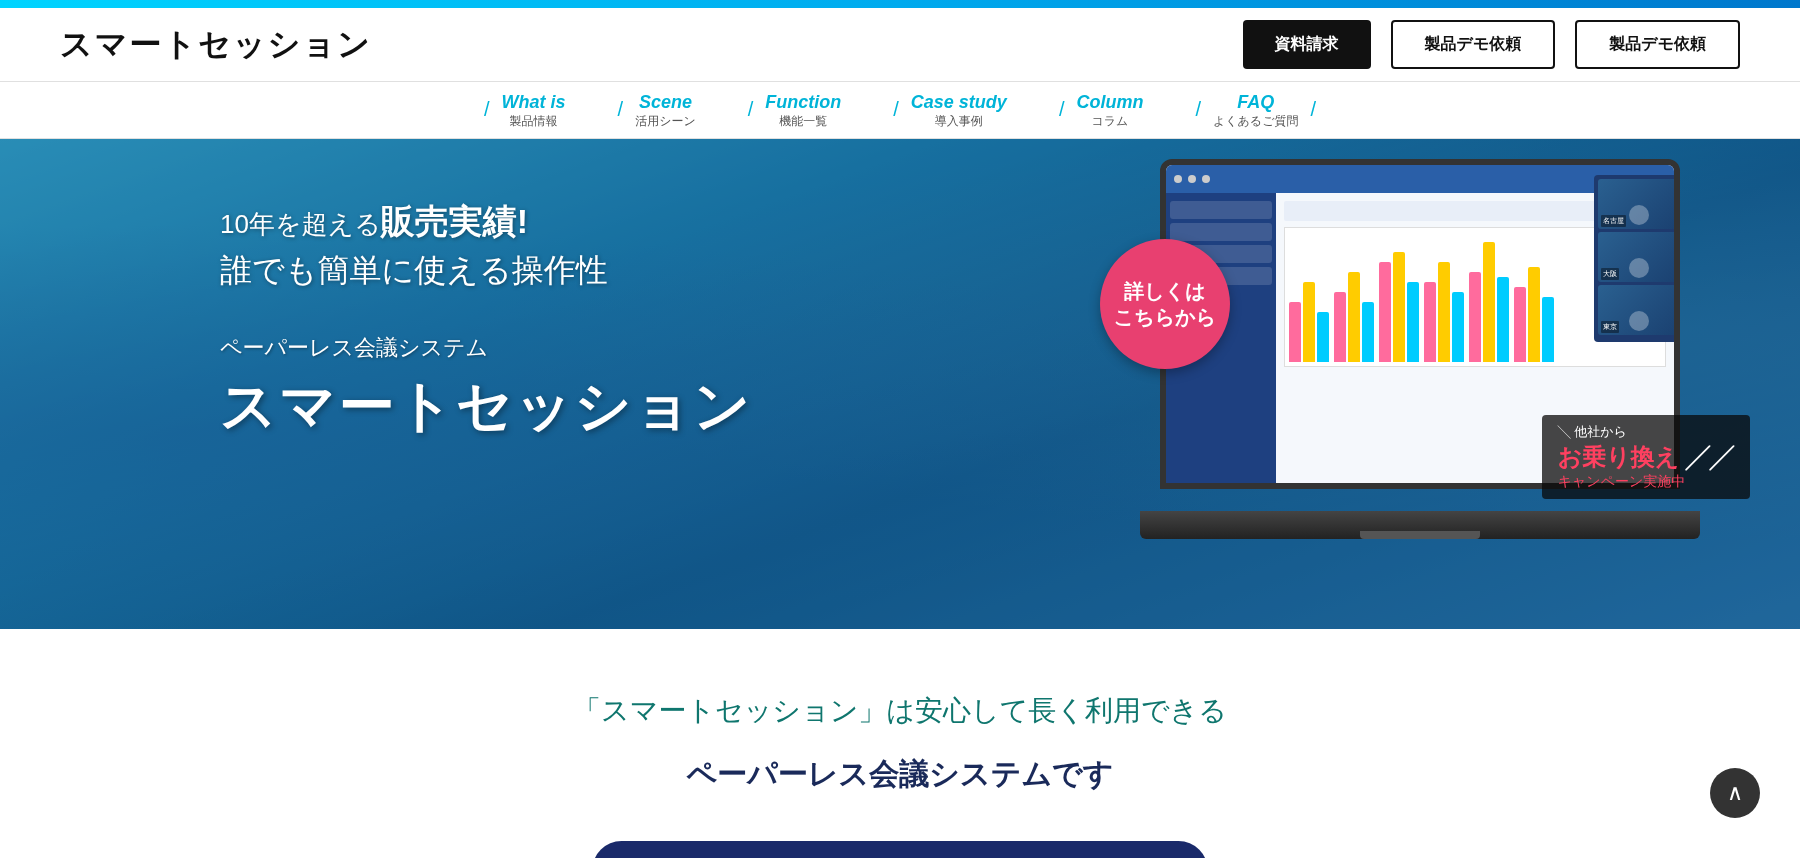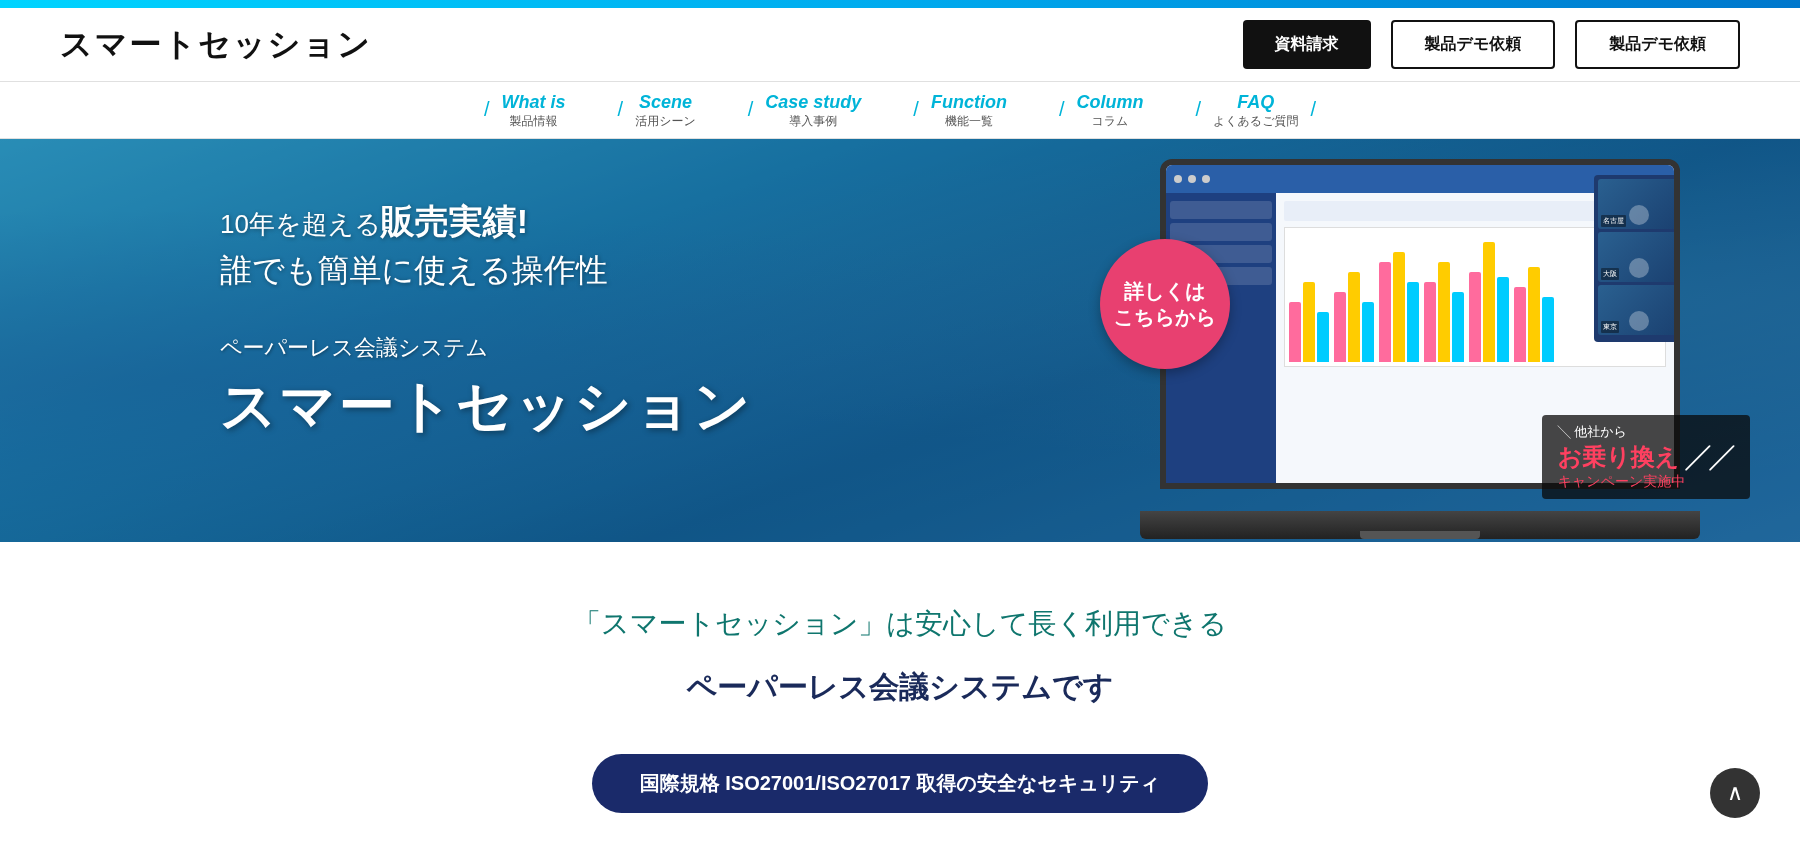--- a/index.html
+++ b/index.html
@@ -94,21 +94,21 @@
       content: '/';
       color: #00b4d8;
       font-size: 20px;
       margin-left: 12px;
     }
 
     
     .hero {
       position: relative;
       width: 100%;
-      height: 403px;
+      height: 490px;
       background: linear-gradient(135deg, #1ab8d8 0%, #0088b8 40%, #1a6090 70%, #4a90c8 100%);
       overflow: hidden;
     }
     .hero-overlay {
       position: absolute;
       inset: 0;
       background: rgba(20, 80, 130, 0.45);
     }
     
     .hero-bg-people {
@@ -443,28 +443,28 @@
     </div>
   </a>
   <a class="nav-item">
     <div class="nav-text">
       <span class="nav-en">Scene</span>
       <span class="nav-ja">活用シーン</span>
     </div>
   </a>
   <a class="nav-item">
     <div class="nav-text">
-      <span class="nav-en">Case study</span>
-      <span class="nav-ja">導入事例</span>
+      <span class="nav-en">Function</span>
+      <span class="nav-ja">機能一覧</span>
     </div>
   </a>
   <a class="nav-item">
     <div class="nav-text">
-      <span class="nav-en">Function</span>
-      <span class="nav-ja">機能一覧</span>
+      <span class="nav-en">Case study</span>
+      <span class="nav-ja">導入事例</span>
     </div>
   </a>
   <a class="nav-item">
     <div class="nav-text">
       <span class="nav-en">Column</span>
       <span class="nav-ja">コラム</span>
     </div>
   </a>
   <a class="nav-item nav-last">
     <div class="nav-text">

